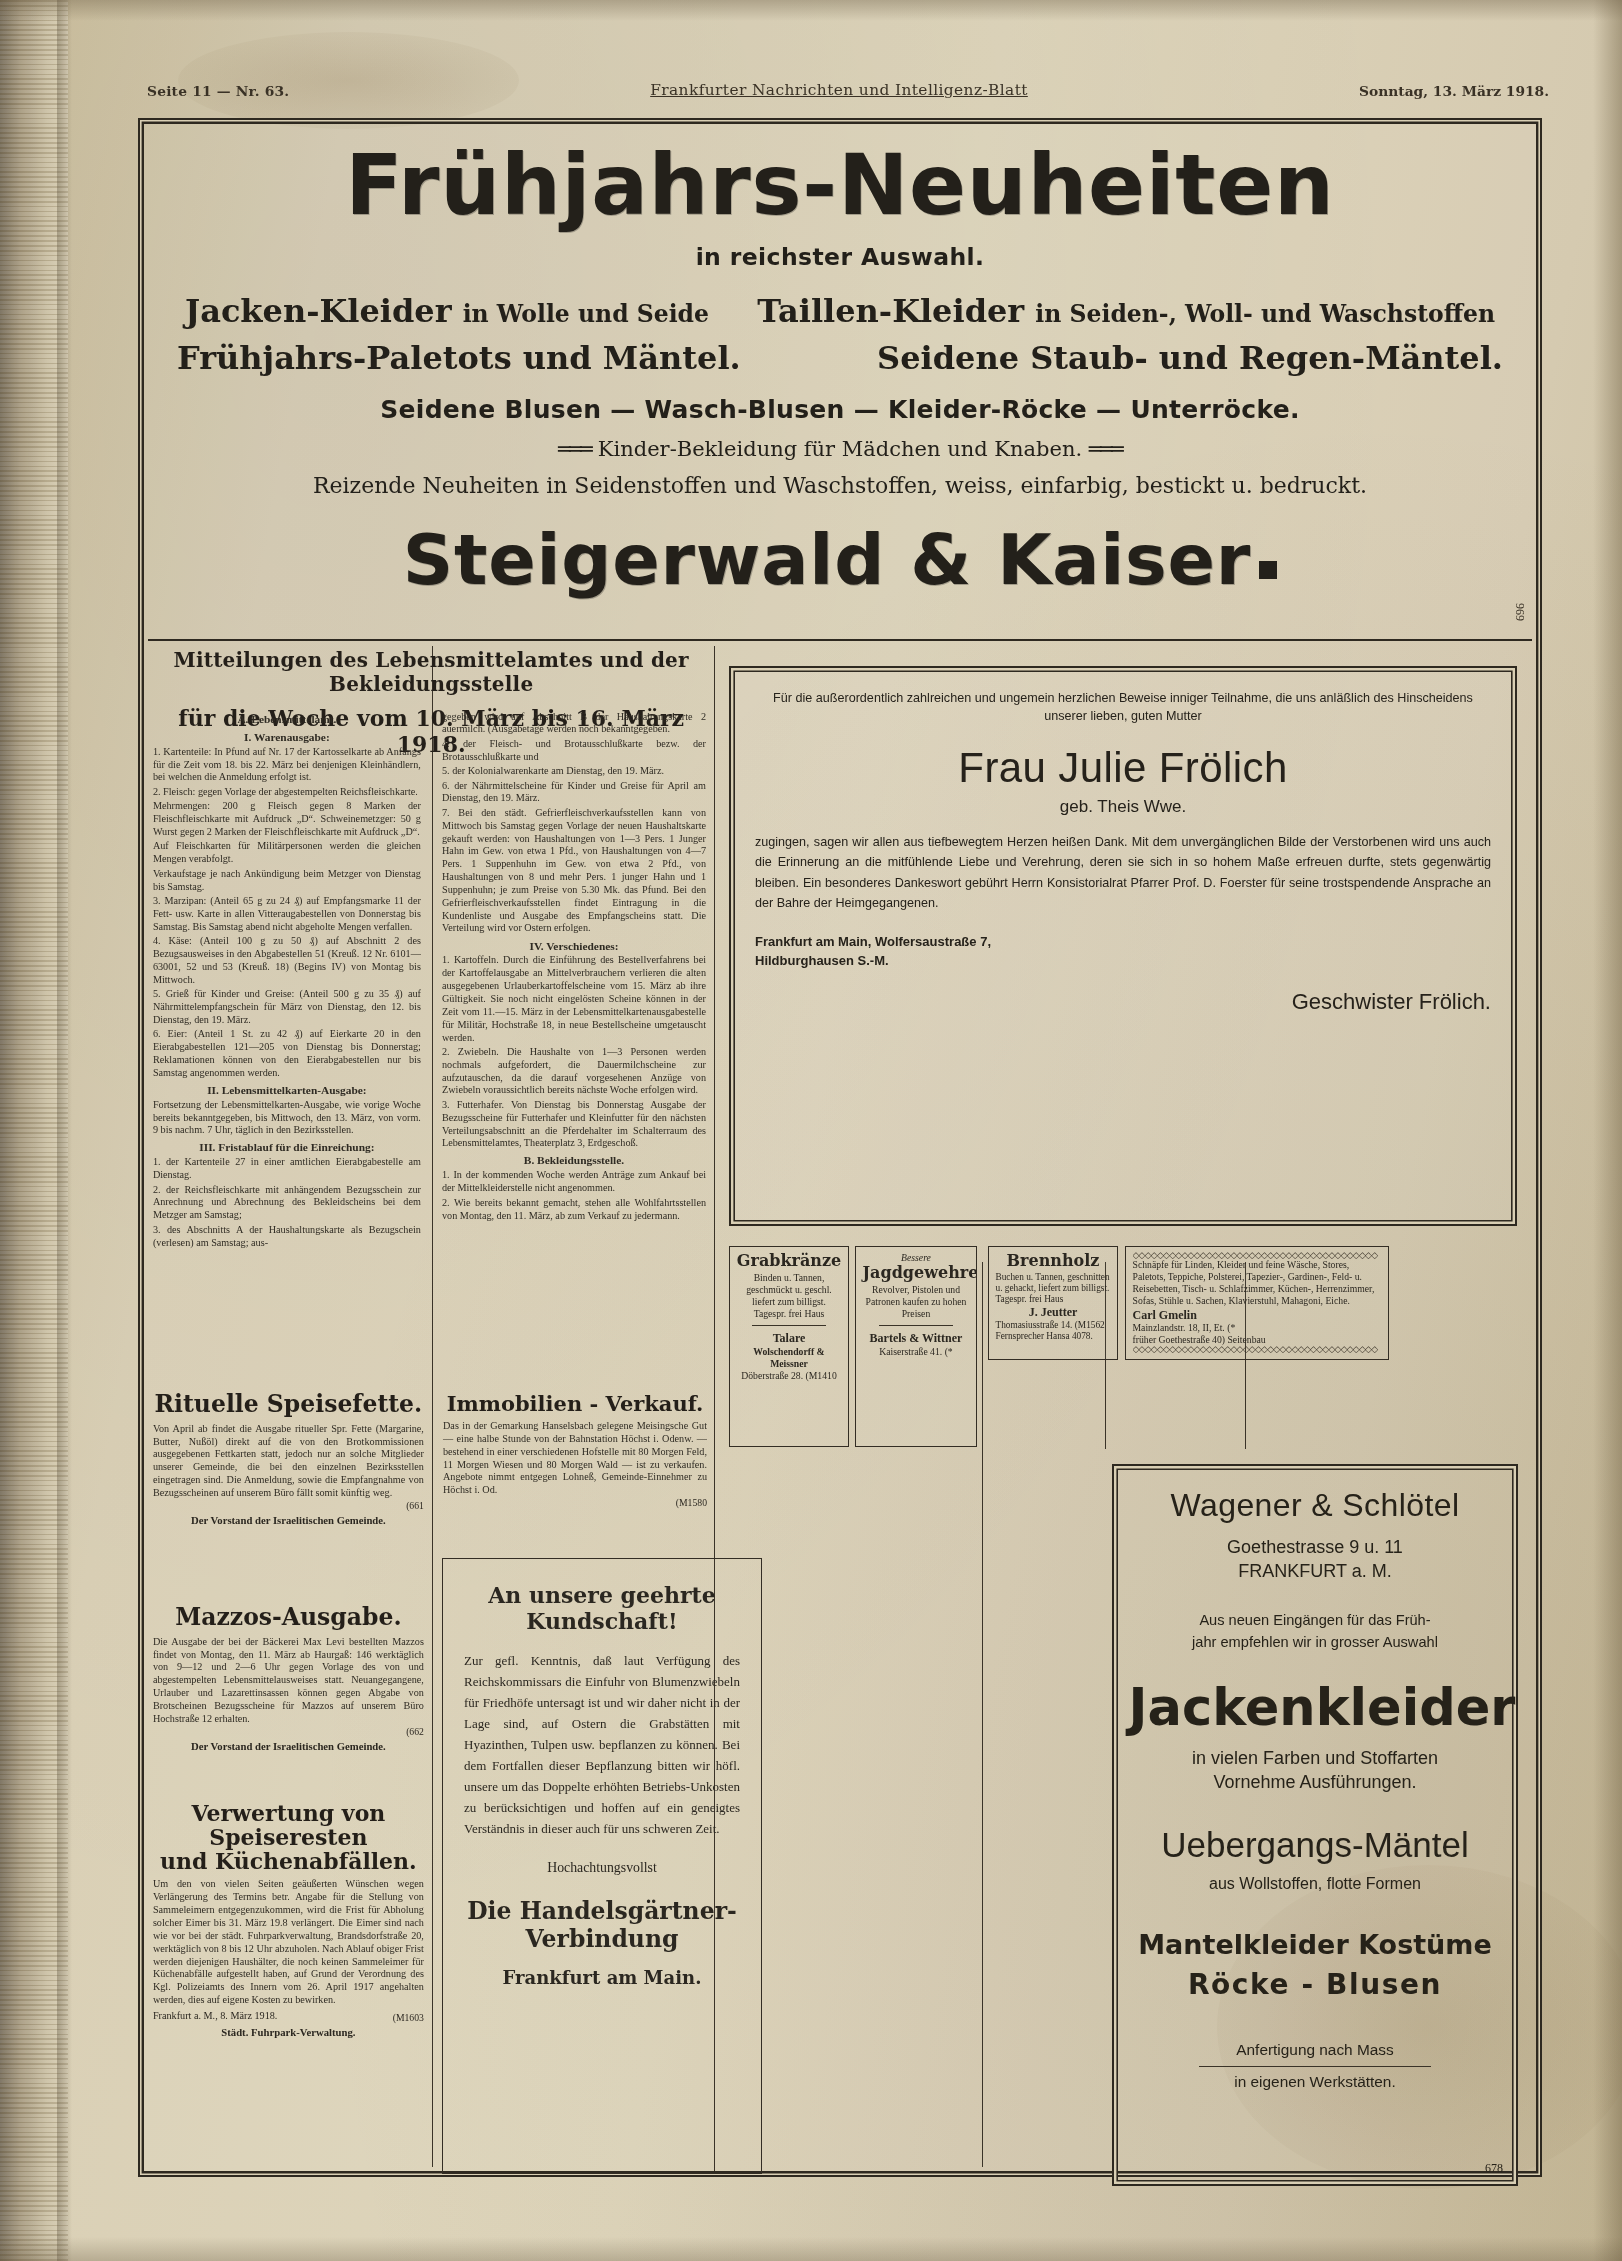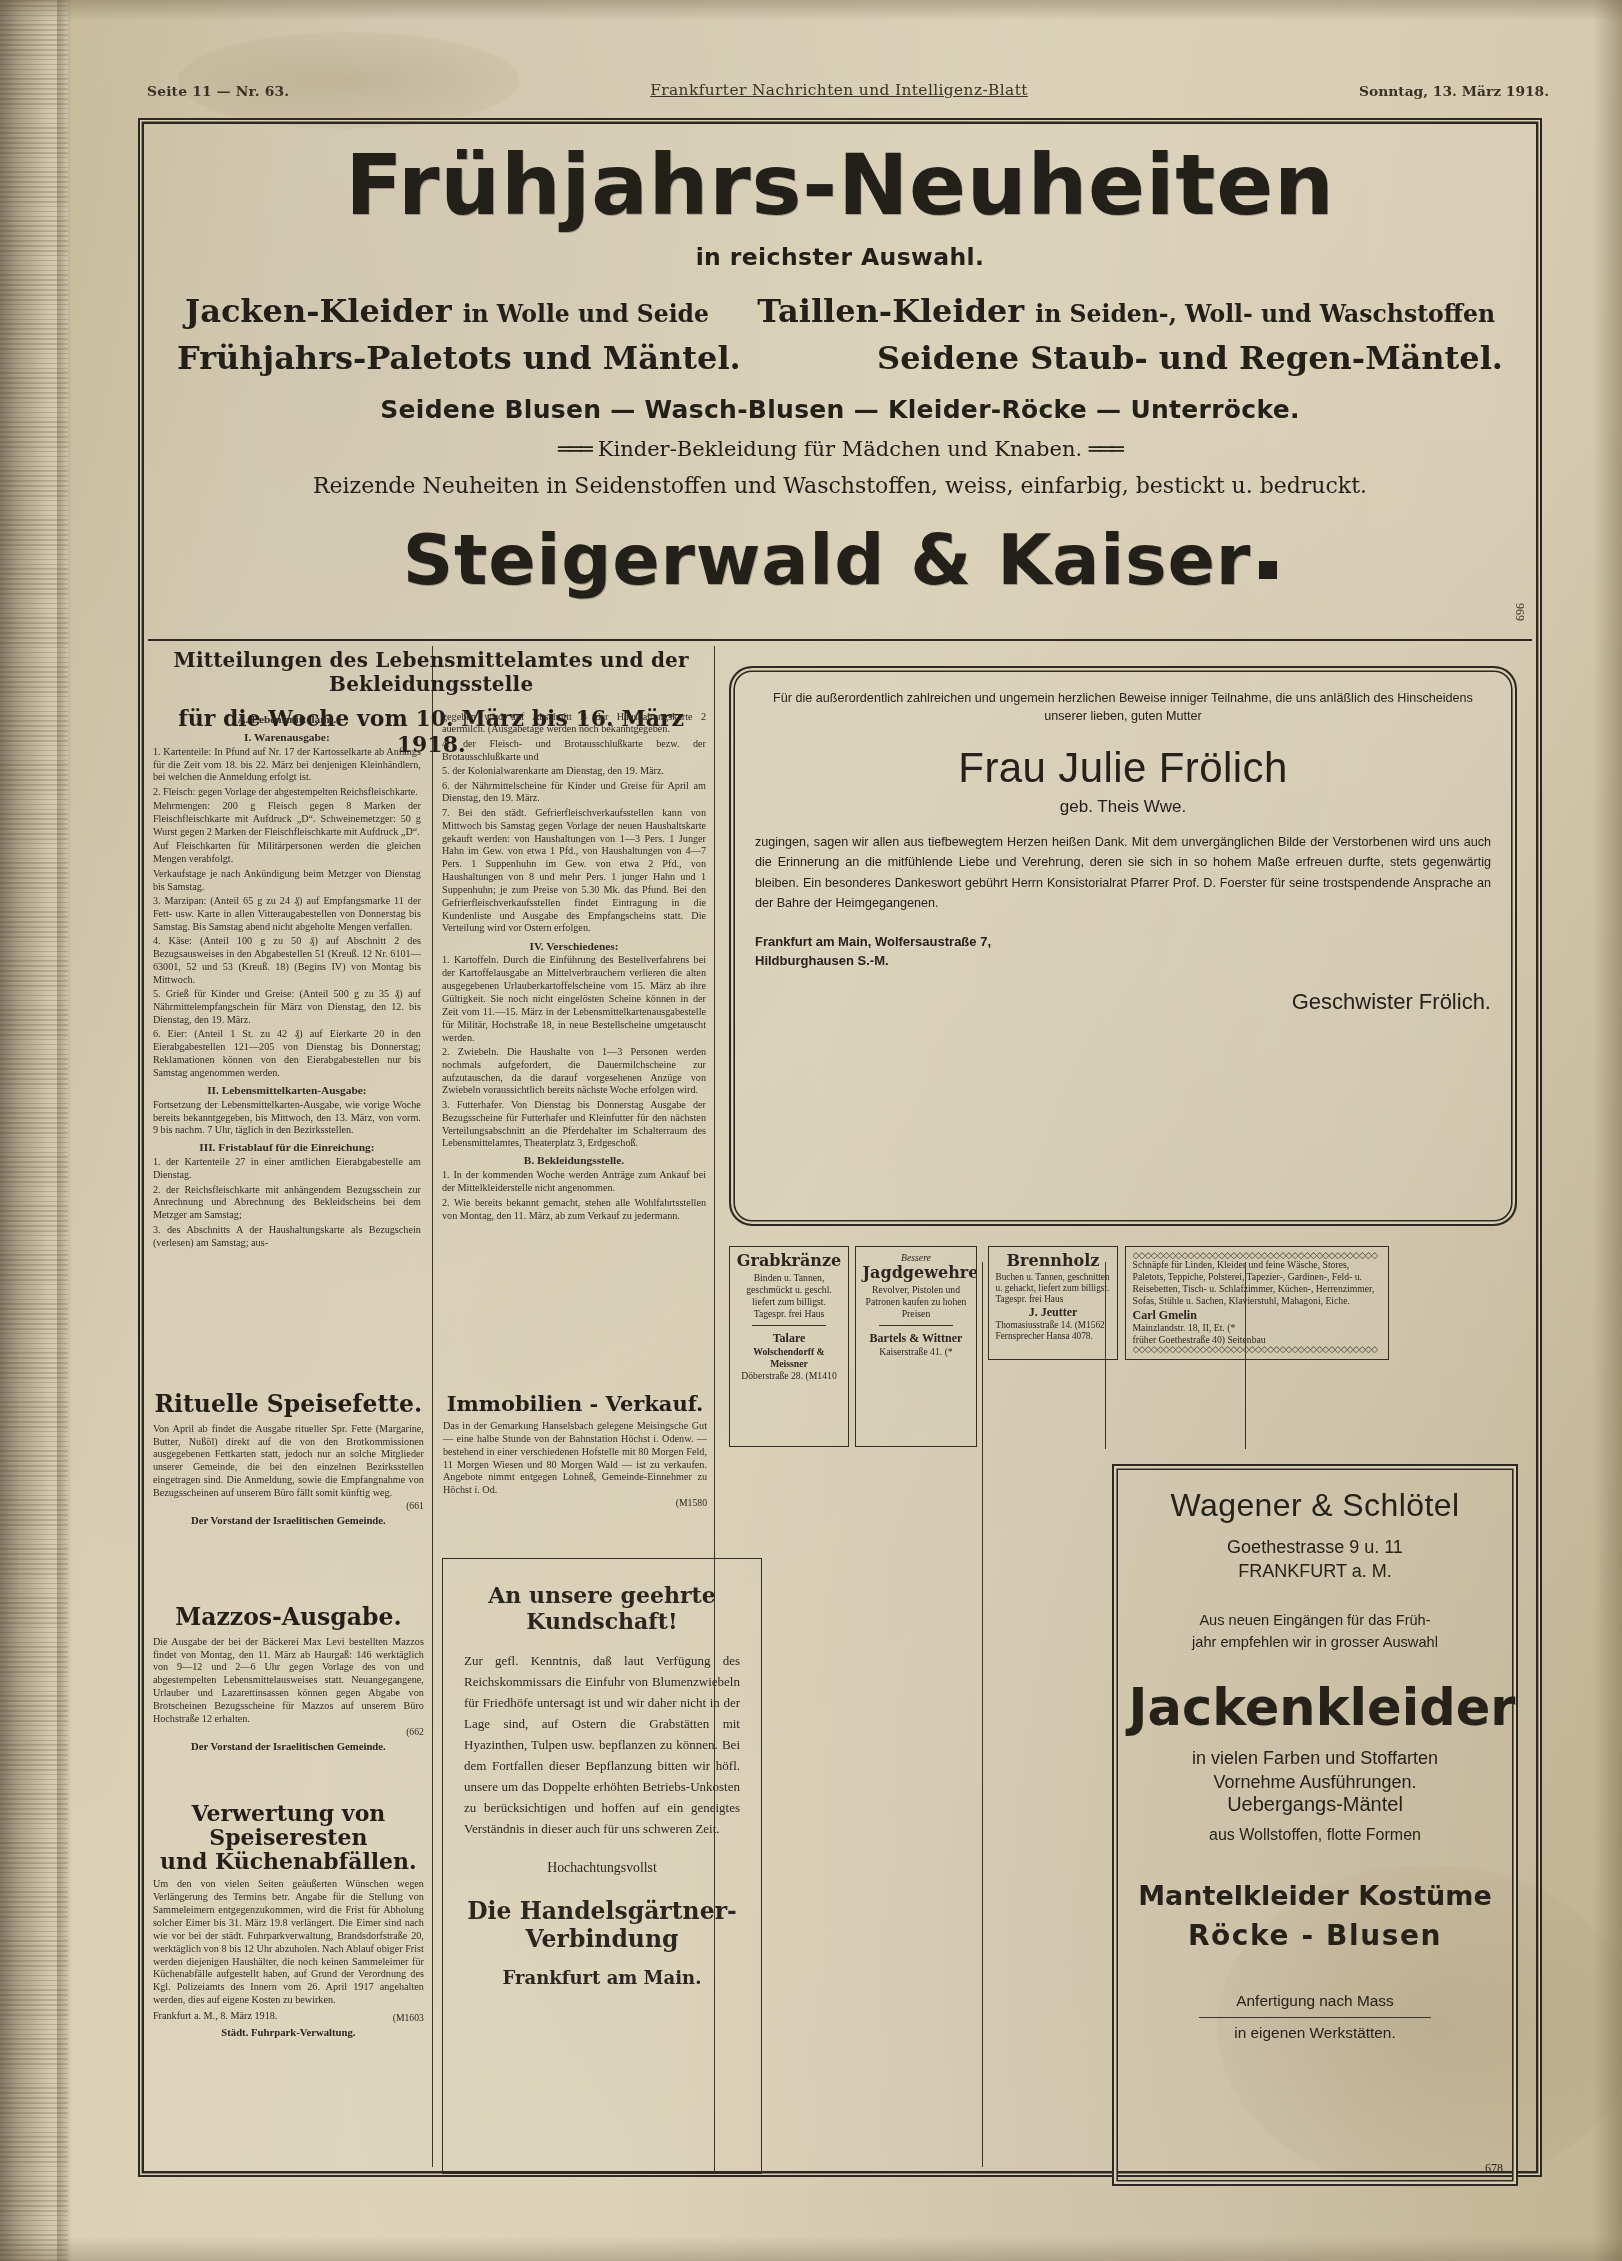--- a/index.html
+++ b/index.html
@@ -328,21 +328,21 @@
   .wagener .w1 { font-family: "Liberation Sans", sans-serif; font-size: 32px; letter-spacing: 0.4px; text-align: center; }
   .wagener .w2 { font-family: "Liberation Sans", sans-serif; font-size: 18px; margin-top: 13px; }
   .wagener .w3 { font-family: "Liberation Sans", sans-serif; font-size: 18px; margin-top: 3.2px; }
   .wagener .w4 { font-family: "Liberation Sans", sans-serif; font-size: 14.6px; margin-top: 27.6px; line-height: 1.5; }
   .wagener .w5 {
     font-family: "DejaVu Sans", sans-serif; font-weight: bold;
     font-size: 51px; margin-top: 24px; letter-spacing: 0px;
   }
   .wagener .w6 { font-family: "Liberation Sans", sans-serif; font-size: 18px; margin-top: 11.4px; }
   .wagener .w7 { font-family: "Liberation Sans", sans-serif; font-size: 18px; margin-top: 3.2px; }
-  .wagener .w8 { font-family: "Liberation Sans", sans-serif; font-size: 20px; }
+  .wagener .w8 { font-family: "Liberation Sans", sans-serif; font-size: 35px; margin-top: 32px; }
   .wagener .w9 { font-family: "Liberation Sans", sans-serif; font-size: 16px; margin-top: 9.7px; }
   .wagener .w10 { font-family: "DejaVu Sans", sans-serif; font-weight: bold; font-size: 27px; margin-top: 36px; }
   .wagener .w11 { font-family: "DejaVu Sans", sans-serif; font-weight: bold; font-size: 28px; margin-top: 8px; letter-spacing: 1.6px; }
   .wagener .w12 {
     font-family: "Liberation Sans", sans-serif; font-size: 15.4px; margin-top: 37px;
     line-height: 1.5;
   }
   .wagener .w12 .ul { border-top: 0.8px solid #3a3328; display:block; width: 62%; margin: 4.9px auto 0; padding-top: 3.2px;}
   .wagener .num { position: absolute; right: 13px; bottom: 8px; font-size: 12px; }
 
@@ -505,21 +505,21 @@
           <p style="margin:1.6px 0">7. Bei den städt. Gefrierfleischverkaufsstellen kann von Mittwoch bis Samstag gegen Vorlage der neuen Haushaltskarte gekauft werden: von Haushaltungen von 1—3 Pers. 1 Junger Hahn im Gew. von etwa 1 Pfd., von Haushaltungen von 4—7 Pers. 1 Suppenhuhn im Gew. von etwa 2 Pfd., von Haushaltungen von 8 und mehr Pers. 1 junger Hahn und 1 Suppenhuhn; je zum Preise von 5.30 Mk. das Pfund. Bei den Gefrierfleischverkaufsstellen findet Eintragung in die Kundenliste und Ausgabe des Empfangscheins statt. Die Verteilung wird vor Ostern erfolgen.</p>
           <div class="sechead">IV. Verschiedenes:</div>
           <p style="margin:1.6px 0">1. Kartoffeln. Durch die Einführung des Bestellverfahrens bei der Kartoffelausgabe an Mittelverbrauchern verlieren die alten ausgegebenen Urlauberkartoffelscheine vom 15. März ab ihre Gültigkeit. Sie noch nicht eingelösten Scheine können in der Zeit vom 11.—15. März in der Lebensmittelkartenausgabestelle für Militär, Hochstraße 18, in neue Bestellscheine umgetauscht werden.</p>
           <p style="margin:1.6px 0">2. Zwiebeln. Die Haushalte von 1—3 Personen werden nochmals aufgefordert, die Dauermilchscheine zur aufzutauschen, da die darauf vorgesehenen Anzüge von Zwiebeln voraussichtlich bereits nächste Woche erfolgen wird.</p>
           <p style="margin:1.6px 0">3. Futterhafer. Von Dienstag bis Donnerstag Ausgabe der Bezugsscheine für Futterhafer und Kleinfutter für den nächsten Verteilungsabschnitt an die Pferdehalter im Schalterraum des Lebensmittelamtes, Theaterplatz 3, Erdgeschoß.</p>
           <div class="sechead">B. Bekleidungsstelle.</div>
           <p style="margin:1.6px 0">1. In der kommenden Woche werden Anträge zum Ankauf bei der Mittelkleiderstelle nicht angenommen.</p>
           <p style="margin:1.6px 0">2. Wie bereits bekannt gemacht, stehen alle Wohlfahrtsstellen von Montag, den 11. März, ab zum Verkauf zu jedermann.</p>
         </div>
 
-        <div class="obit" style="left:581px; top:19.5px; width:788px; height:560px;border-radius:23px;">
+        <div class="obit" style="left:581px; top:19.5px; width:788px; height:560px;">
           <div class="intro">Für die außerordentlich zahlreichen und ungemein herzlichen Beweise inniger Teilnahme, die uns anläßlich des Hinscheidens unserer lieben, guten Mutter</div>
           <div class="name">Frau Julie Frölich</div>
           <div class="geb">geb. Theis Wwe.</div>
           <div class="body2">zugingen, sagen wir allen aus tiefbewegtem Herzen heißen Dank. Mit dem unvergänglichen Bilde der Verstorbenen wird uns auch die Erinnerung an die mitfühlende Liebe und Verehrung, deren sie sich in so hohem Maße erfreuen durfte, stets gegenwärtig bleiben. Ein besonderes Dankeswort gebührt Herrn Konsistorialrat Pfarrer Prof. D. Foerster für seine trostspendende Ansprache an der Bahre der Heimgegangenen.</div>
           <div class="addr">
             <div>Frankfurt am Main, Wolfersaustraße 7,</div>
             <div>Hildburghausen S.-M.</div>
           </div>
           <div class="sign">Geschwister Frölich.</div>
         </div>

